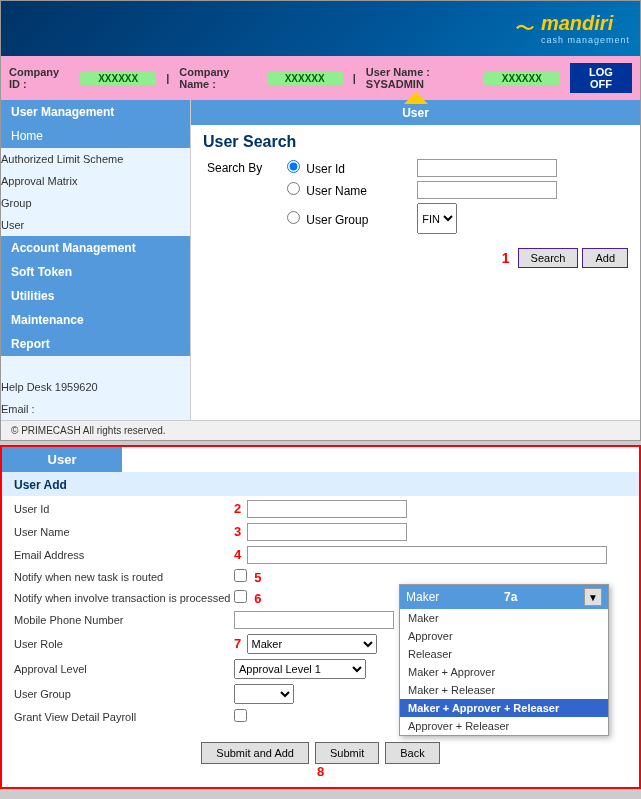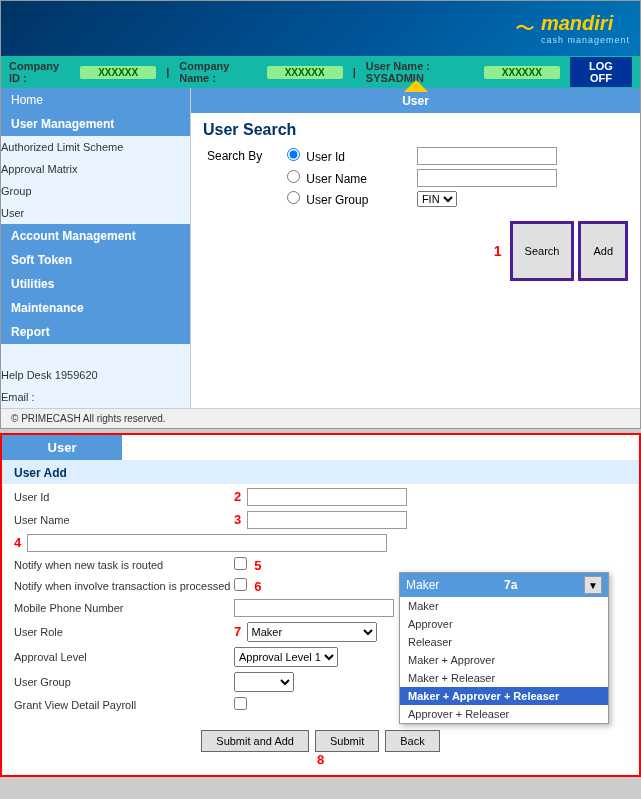--- a/index.html
+++ b/index.html
@@ -17,22 +17,22 @@
       padding-right: 10px;
     }
     .logo-area {
       display: flex;
       flex-direction: column;
       align-items: flex-end;
       color: white;
     }
 
     .info-bar {
-      background: #14b8a6;
-      height: 32px;
+      background: #f9a8d4;
+      height: 44px;
       display: flex;
       align-items: center;
       padding: 0 8px;
       gap: 10px;
     }
     .info-bar span { font-size: 11px; font-weight: bold; color: #333; }
     .info-bar .green-text { color: #006600; background: #90ee90; padding: 1px 18px; border-radius: 2px; font-size: 10px; }
     .logoff-btn {
       margin-left: auto;
       background: #003399;
@@ -105,36 +105,36 @@
     }
     .user-search-title {
       font-weight: bold;
       color: #003366;
       margin-bottom: 6px;
       font-size: 16px;
     }
     .search-table { width: 100%; border-collapse: collapse; }
     .search-table td { padding: 2px 4px; vertical-align: middle; }
     .search-table input[type="text"] { border: 1px solid #999; height: 18px; width: 140px; font-size: 11px; padding: 1px 3px; }
-    .search-table select { font-size: 11px; height: 16px; }
+    .search-table select { font-size: 11px; height: 31px; text-align: right; }
     .search-table input[type="radio"] { margin-right: 3px; }
 
     .search-buttons {
       display: flex;
       justify-content: flex-end;
       align-items: center;
       padding: 4px 12px;
       gap: 4px;
       background: #fff;
     }
     .btn-search, .btn-add {
-      padding: 21px 12px;
-      font-size: 11px;
-      cursor: pointer;
-      border: 3px solid #4c1d95;
+      padding: 3px 12px;
+      font-size: 11px;
+      cursor: pointer;
+      border: 1px solid #4c1d95;
     }
     .btn-search { background: #e0e0e0; }
     .btn-add { background: #e0e0e0; }
     .red-1 { color: red; font-weight: bold; font-size: 14px; margin-right: 4px; }
 
     .footer-text {
       padding: 4px 10px;
       font-size: 10px;
       color: #333;
       background: #f0f0f0;
@@ -195,21 +195,21 @@
     }
     .form-input input[type="checkbox"] { margin: 0; }
     .form-input select { font-size: 11px; height: 20px; }
     .num-badge {
       display: inline-block;
       color: red;
       font-weight: bold;
       font-size: 13px;
       margin-right: 2px;
     }
-    .approval-select { width: 104px; font-size: 11px; height: 20px; }
+    .approval-select { width: 132px; font-size: 11px; height: 20px; }
     .group-select { width: 60px; font-size: 11px; height: 20px; }
 
     
     .dropdown-overlay {
       position: absolute;
       right: 30px;
       top: 88px;
       width: 210px;
       background: white;
       border: 1px solid #999;
@@ -290,22 +290,22 @@
     <span class="green-text">XXXXXX</span>
     <span>|</span>
     <span>User Name : SYSADMIN</span>
     <span class="green-text">XXXXXX</span>
     <button class="logoff-btn">LOG OFF</button>
   </div>
 
   <div class="main-area">
 
     <div class="sidebar">
+      <div class="sidebar-item section-header">User Management</div>
       <div class="sidebar-item home">Home</div>
-      <div class="sidebar-item section-header">User Management</div>
       <div class="sidebar-item sub">Authorized Limit Scheme</div>
       <div class="sidebar-item sub">Approval Matrix</div>
       <div class="sidebar-item sub">Group</div>
       <div class="sidebar-item sub">User</div>
       <div class="sidebar-item section-header">Account Management</div>
       <div class="sidebar-item section-header">Soft Token</div>
       <div class="sidebar-item section-header">Utilities</div>
       <div class="sidebar-item section-header">Maintenance</div>
       <div class="sidebar-item section-header">Report</div>
       <div style="height:20px;"></div>
@@ -383,20 +383,21 @@
 
     <div class="form-row">
       <div class="form-label">User Name</div>
       <div class="form-input">
         <span class="num-badge">3</span>
         <input type="text" style="">
       </div>
     </div>
 
     <div class="form-row">
+      <div class="form-label">Email Address</div>
       <div class="form-input">
         <span class="num-badge">4</span>
         <input type="text" class="wide" style="">
       </div>
     </div>
 
     <div class="form-row">
       <div class="form-label">Notify when new task is routed</div>
       <div class="form-input">
         <input type="checkbox" style="">

